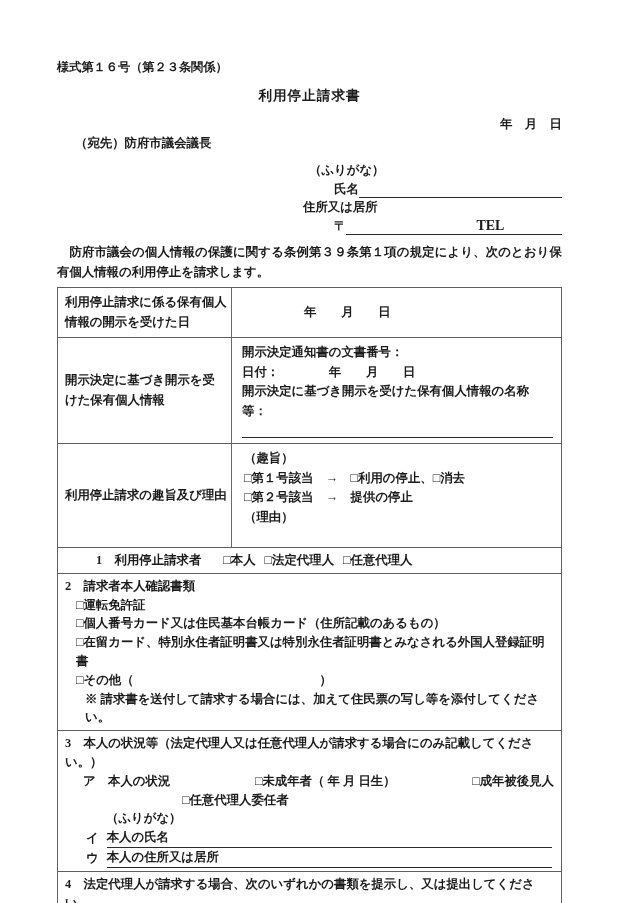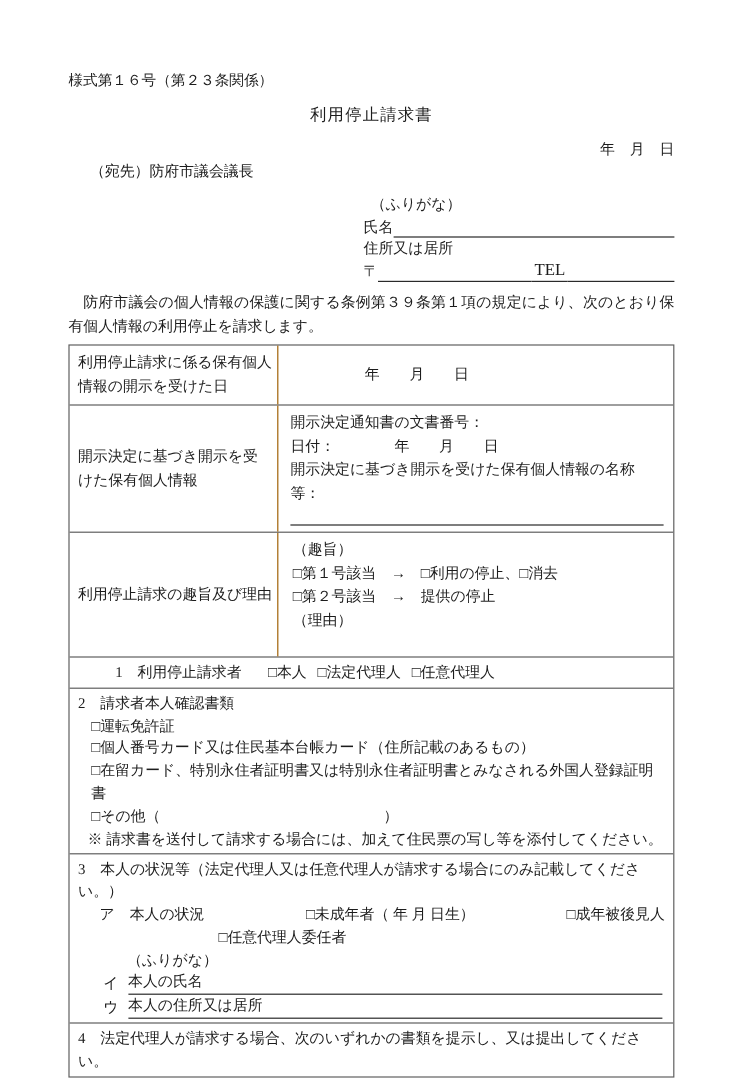--- a/index.html
+++ b/index.html
@@ -2,28 +2,29 @@
 <html><head>
 <meta charset="utf-8">
 <style>
   html,body{margin:0;padding:0;background:#ffffff;}
   .page{
     width:630px;height:903px;box-sizing:border-box;position:relative;
     padding:58px 68px 0 57px;
     font-family:"Liberation Serif","DejaVu Serif",serif;
     color:#1c1c1c;font-size:12.4px;line-height:19px;overflow:hidden;
     background:#ffffff;
+    font-weight:bold;
   }
   .form-no{font-size:12.2px;}
   .title{text-align:center;font-size:13.6px;letter-spacing:1px;margin-top:9px;}
   .date-line{text-align:right;margin-top:10px;}
   .addressee{padding-left:18px;}
   .applicant{margin-left:246px;margin-top:8px;line-height:18.5px;}
   .applicant .furigana{padding-left:6px;}
-  .field-row{display:flex;align-items:flex-end;}
+  .field-row{display:flex;align-items:flex-end;margin-left:31px;}
   .fill{flex:1;border-bottom:1px solid #2a2a2a;height:15px;}
   .postal .seg1{flex:0 0 128px;}
   .tel{font-size:14px;border-bottom:1px solid #2a2a2a;padding:0 2px 1px 2px;line-height:14px;}
   .intro{margin-top:8px;text-indent:12.4px;line-height:19.5px;text-align:justify;}
   .form-table{margin-top:5px;border:1px solid #5f5f5f;}
   .trow{border-bottom:1px solid #5f5f5f;}
   .trow:last-child{border-bottom:none;}
   .two{display:flex;}
   .tlabel{flex:0 0 174px;box-sizing:border-box;border-right:1px solid #a16207;
           padding:5px 4px 5px 7px;display:flex;align-items:center;line-height:19.5px;}
@@ -32,21 +33,21 @@
   .r1v{display:flex;align-items:center;padding-left:72px;}
   .r2{min-height:84px;}
   .uline{border-bottom:1px solid #2a2a2a;height:14px;margin-top:2px;}
   .r3{min-height:96px;}
   .r3 .tvalue{padding-left:12px;padding-bottom:20px;}
   .full{display:block;padding:3px 7px;line-height:18.8px;}
   .s1row{display:flex;}
   .s1t{margin-right:22px;margin-left:31px;}
   .s1row .opt{margin-right:9px;}
   .ind{margin-left:11px;}
-  .note{margin-left:8px;}
+  .note{margin-left:20px;}
   .arow{margin-left:18px;display:flex;justify-content:space-between;}
   .aopt1{margin-left:18px;}
   .aopt2{margin-left:10px;}
   .arow2{margin-left:117px;}
   .furigana2{margin-left:41px;}
   .urow{margin-left:21px;display:flex;align-items:flex-end;}
   .ufield{flex:1;margin-left:8px;margin-right:2px;border-bottom:1px solid #2a2a2a;}
 </style>
 </head>
 <body>

